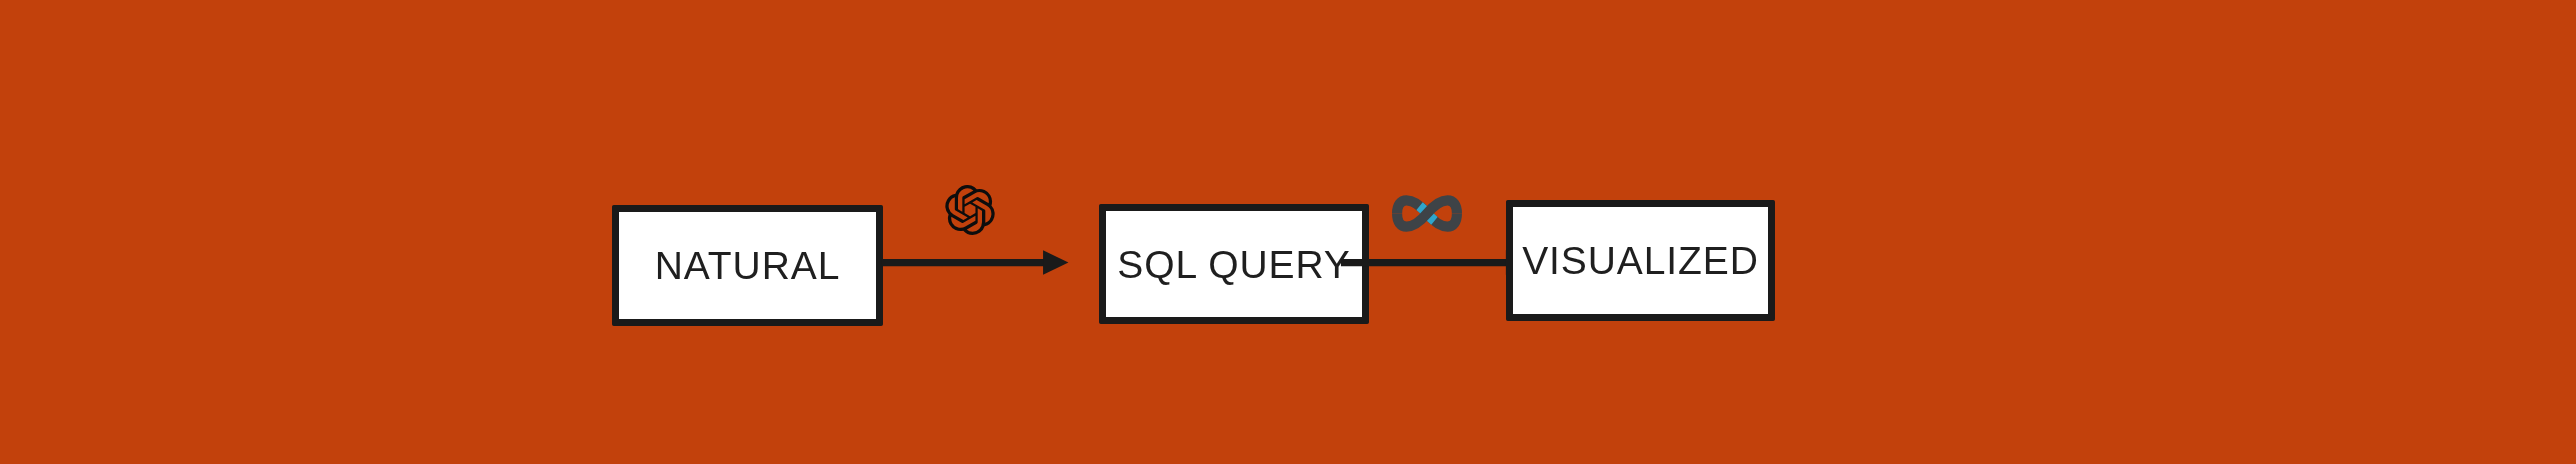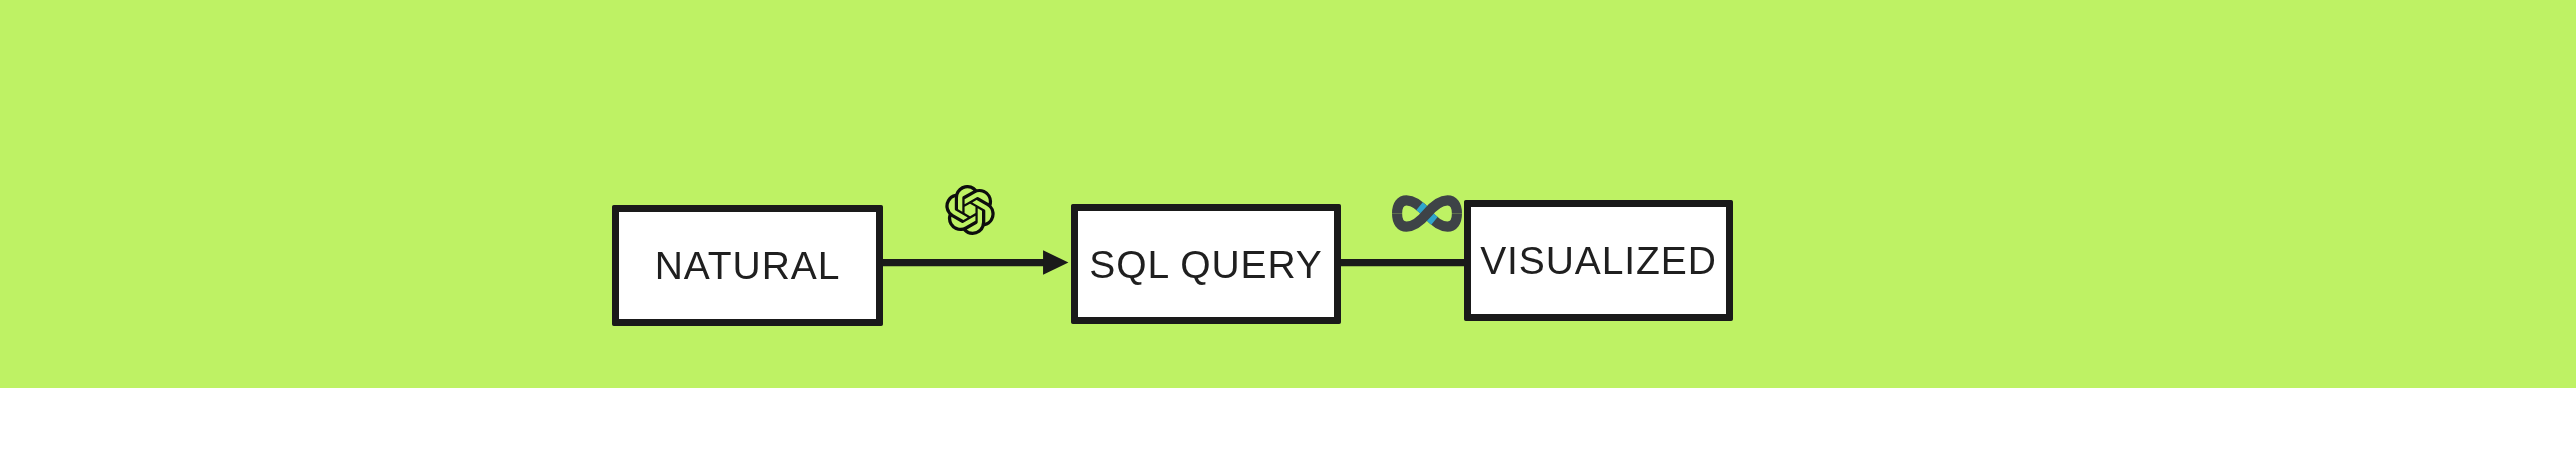--- a/index.html
+++ b/index.html
@@ -1,20 +1,20 @@
 <!DOCTYPE html>
 <html style="font-size:14.7px"><head>
 <meta charset="utf-8">
 <style>
   html, body { margin: 0; padding: 0; background: #ffffff; }
   .canvas {
     position: relative;
     width: 2576px;
-    height: 388px;
-    background: #bef264;
+    height: 464px;
+    background: #c2410c;
     overflow: hidden;
     font-family: "Liberation Sans", "DejaVu Sans", sans-serif;
   }
   .node {
     position: absolute;
     box-sizing: border-box;
     border: 7.3px solid #1a1a1a;
     border-radius: 1.8px;
     background: #ffffff;
     display: flex;
@@ -26,22 +26,22 @@
   .node .line {
     display: block;
     font-size: 39px;
     line-height: 51px;
     letter-spacing: 0.9px;
     font-weight: 500;
     color: #1f1f1f;
     white-space: nowrap;
   }
   .node-1 { left: 612px;  top: 205px; width: 271px; height: 121px; }
-  .node-2 { left: 1071px; top: 204px; width: 270px; height: 120px; }
-  .node-3 { left: 1464px; top: 200px; width: 269px; height: 121px; }
+  .node-2 { left: 1099px; top: 204px; width: 270px; height: 120px; }
+  .node-3 { left: 1506px; top: 200px; width: 269px; height: 121px; }
   .arrow { position: absolute; display: block; }
   .arrow-1 { left: 879px;  top: 248px; }
   .arrow-2 { left: 1338px; top: 248px; }
   .icon { position: absolute; display: block; }
   .openai-icon   { left: 945px; top: 185px; width: 50px; height: 50px; }
   .infinity-icon { left: 1392px; top: 194px; width: 70px; height: 39px; }
 </style>
 </head>
 <body>
 

